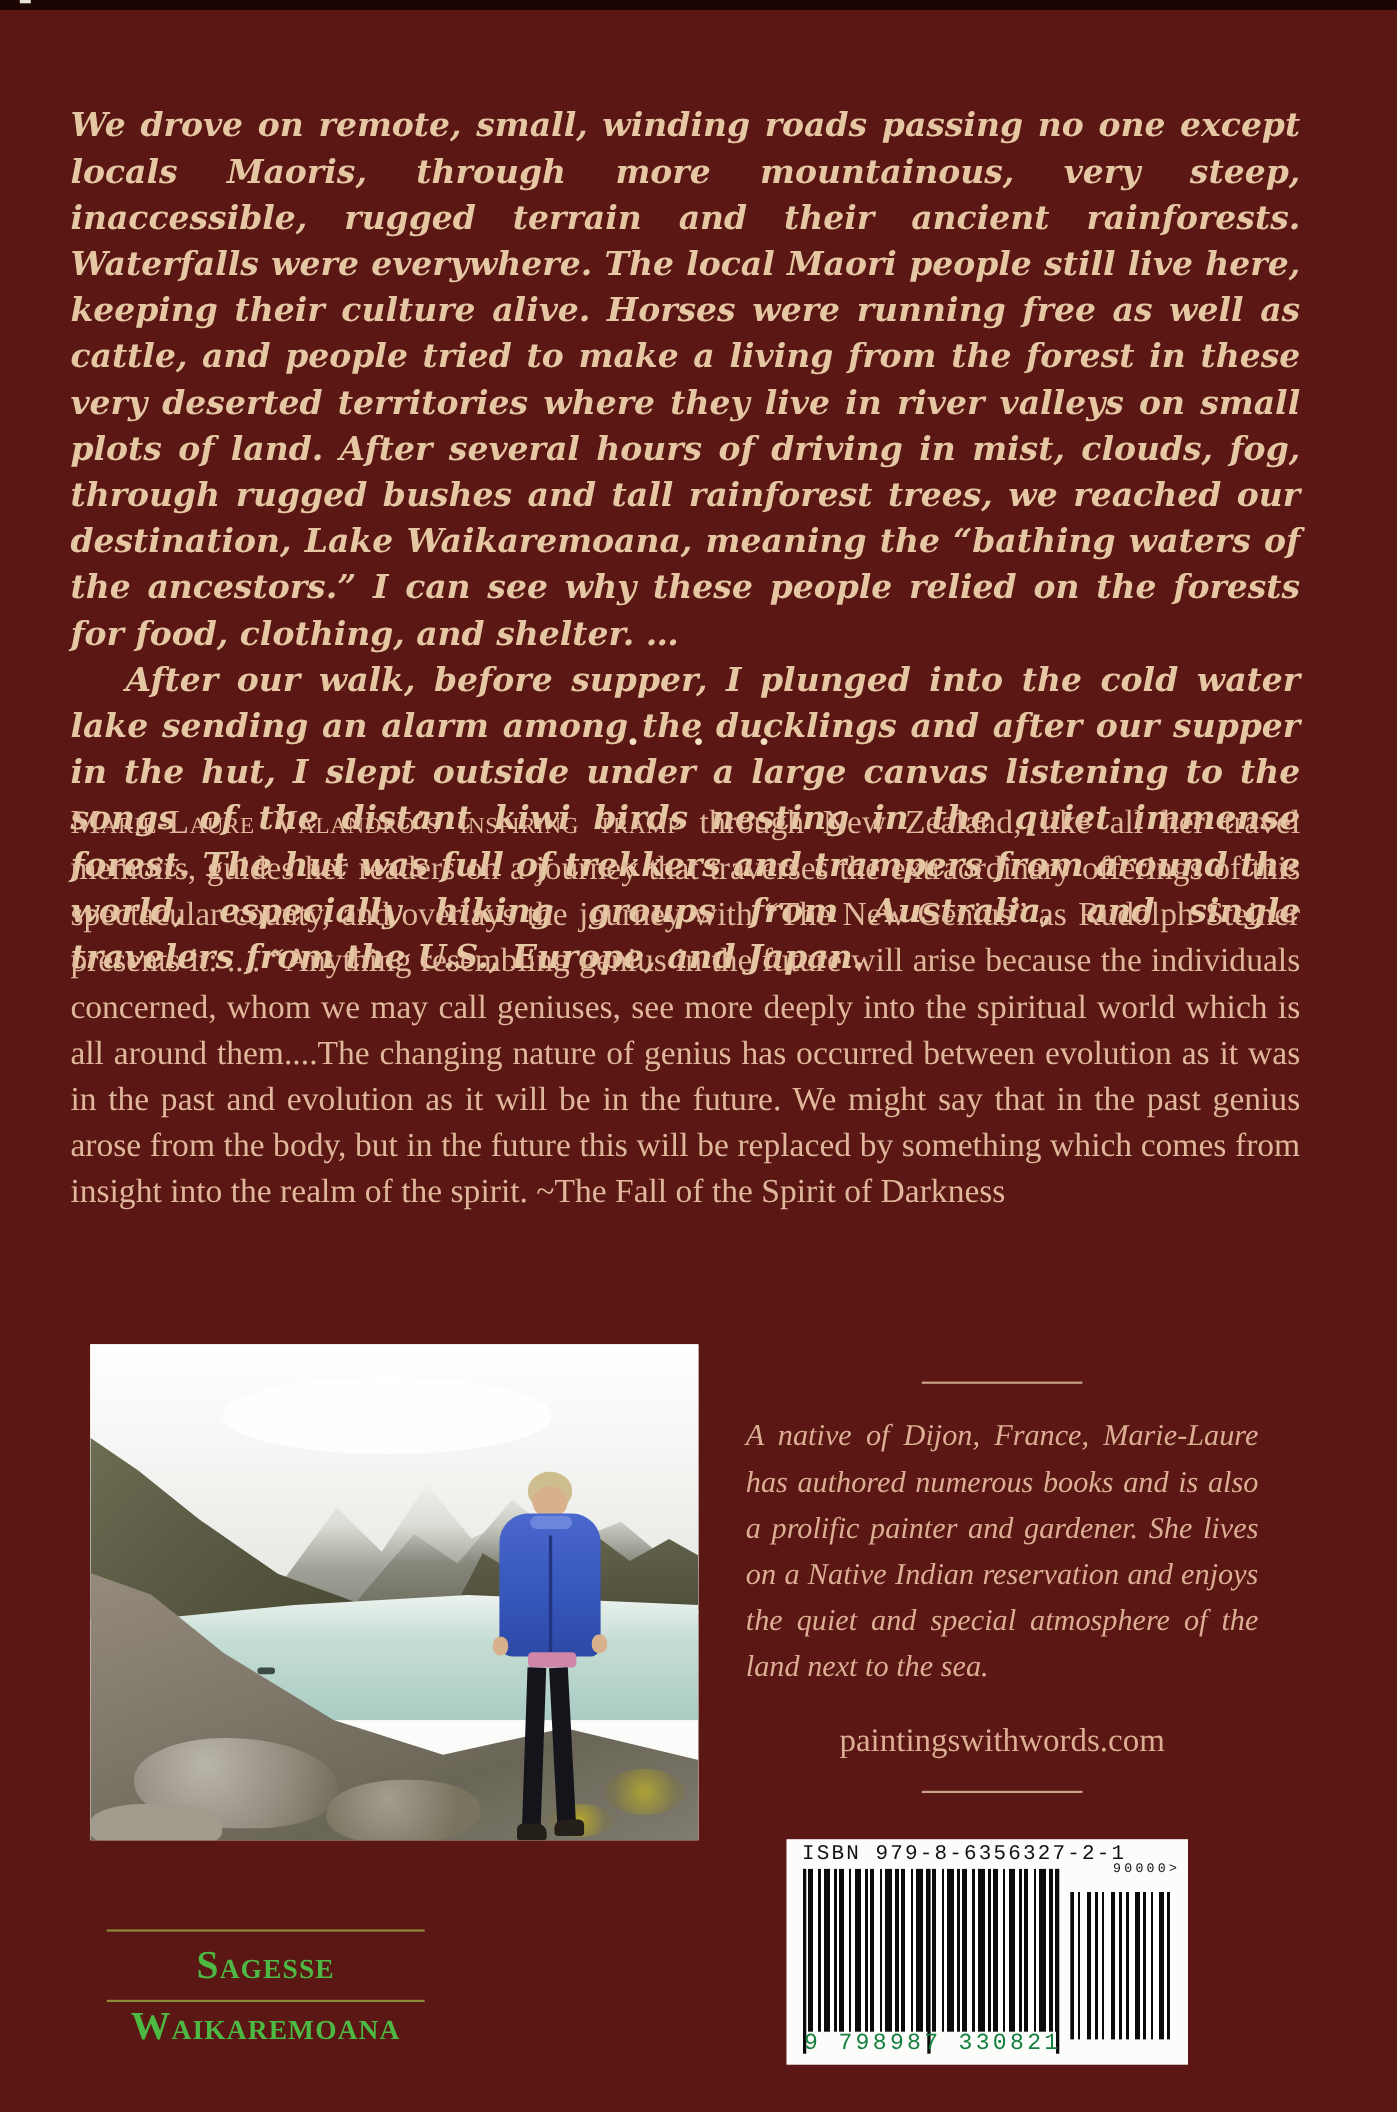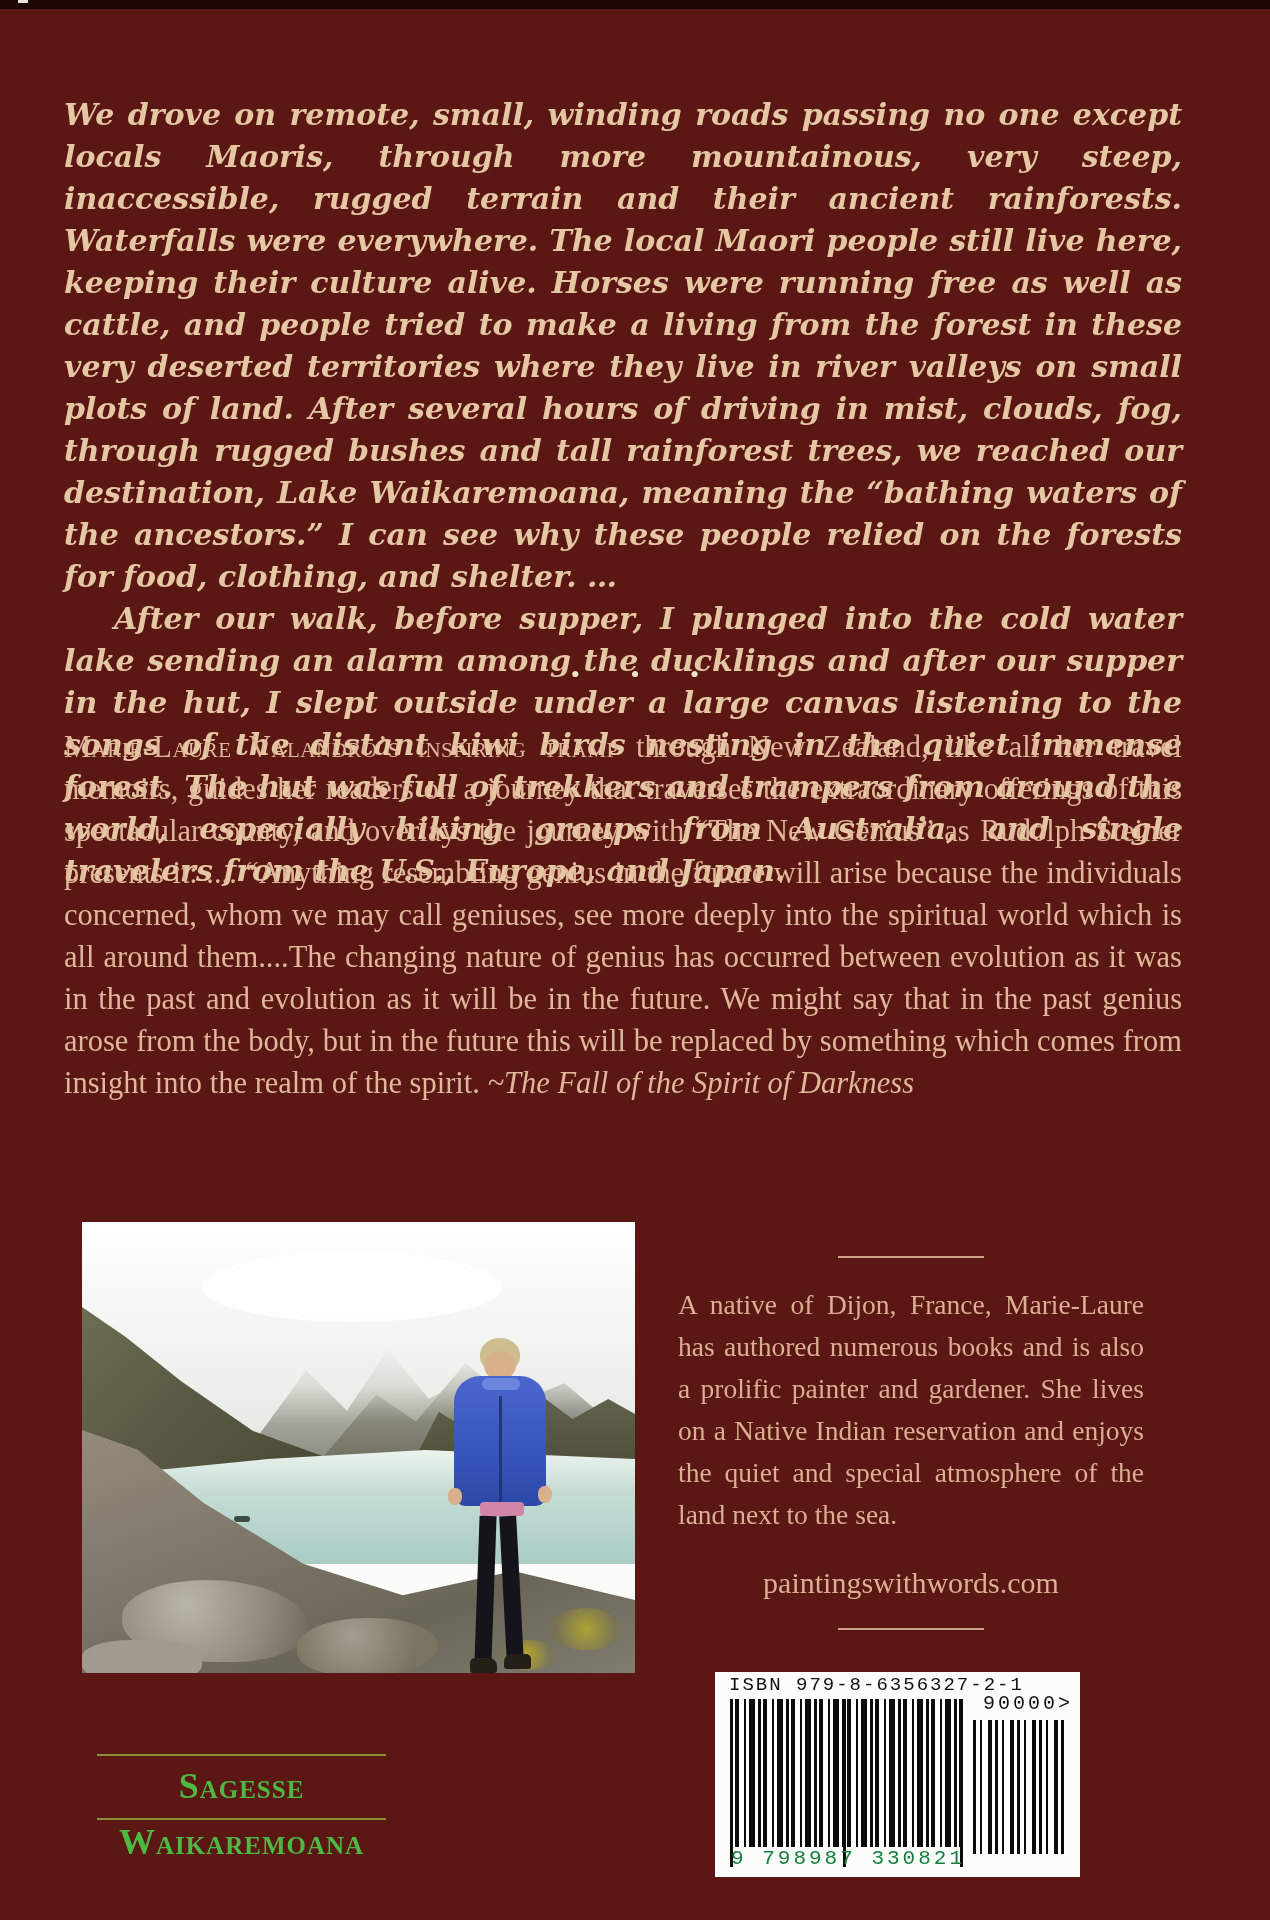--- a/index.html
+++ b/index.html
@@ -17,21 +17,21 @@
 
   
   .dots{position:absolute;left:0;top:655px;width:1270px;text-align:center;color:#f3e3c4;
         font-size:26px;letter-spacing:22px;text-indent:22px;line-height:40px;}
 
   
   .blurb{position:absolute;left:64px;top:726px;width:1118px;color:#e0b79a;
          font-size:30.5px;line-height:42px;text-align:justify;}
   .blurb p{margin:0;}
   .smallcaps{font-variant-caps:small-caps;letter-spacing:.5px;}
-  .cite{font-style:italic;margin-top:36px;}
+  .cite{margin-top:36px;}
 
   
   .photo{position:absolute;left:82px;top:1222px;width:553px;height:451px;background:#fbfbf9;overflow:hidden;}
   .photo *{position:absolute;}
   .sky{left:0;top:0;width:553px;height:245px;background:linear-gradient(180deg,#ffffff 0%,#f4f5f2 45%,#e3e5e0 100%);}
   .cloud{left:120px;top:30px;width:300px;height:70px;border-radius:50%;background:#ffffff;opacity:.8;}
   .mtn-far{left:95px;top:118px;width:340px;height:122px;
     clip-path:polygon(0 100%,12% 55%,24% 78%,38% 25%,50% 58%,62% 8%,74% 48%,86% 32%,100% 100%);
     background:linear-gradient(180deg,#f3f5f2 0%,#dadcd5 38%,#a2a398 70%,#8b8c81 100%);}
   .mtn-center{left:235px;top:130px;width:330px;height:112px;
@@ -73,21 +73,21 @@
   .leg-r{left:53px;top:178px;width:17px;height:146px;background:#14141a;transform:rotate(-3deg);}
   .boot-l{left:20px;top:320px;width:27px;height:15px;border-radius:5px 8px 3px 3px;background:#241f19;}
   .boot-r{left:54px;top:316px;width:27px;height:15px;border-radius:8px 5px 3px 3px;background:#241f19;}
 
   
   .rule{position:absolute;height:2px;background:#c9a287;}
   .rule.bio-top{left:838px;top:1256px;width:146px;}
   .rule.bio-bottom{left:838px;top:1628px;width:146px;}
   .bio{position:absolute;left:678px;top:1284px;width:466px;color:#dcae93;
        font-size:27.5px;line-height:42px;text-align:justify;}
-  .bio p{margin:0;}
+  .bio p{margin:0;font-style:italic;}
   .website{position:absolute;left:678px;top:1566px;width:466px;text-align:center;
        color:#dcae93;font-size:30px;}
 
   
   .rule.logo-top{left:97px;top:1754px;width:289px;background:#8f8c38;height:2px;}
   .rule.logo-bottom{left:97px;top:1818px;width:289px;background:#8f8c38;height:2px;}
   .publisher{position:absolute;left:90px;top:1758px;width:303px;text-align:center;
        color:#4db943;font-variant-caps:small-caps;font-weight:bold;font-size:36px;
        letter-spacing:1px;line-height:56px;}
 
@@ -97,21 +97,21 @@
   .isbn-label{left:14px;top:2px;width:340px;color:#111;
        font-family:"Liberation Mono",monospace;font-size:19px;letter-spacing:2px;white-space:nowrap;}
   .bars-main{left:15px;top:27px;width:233px;height:148px;
        background:repeating-linear-gradient(90deg,#0b0b0b 0 3px,#fff 3px 5px,#0b0b0b 5px 9px,#fff 9px 14px,#0b0b0b 14px 16px,#fff 16px 19px,#0b0b0b 19px 25px,#fff 25px 28px);}
   .guard-l{left:15px;top:27px;width:3px;height:168px;background:#0b0b0b;}
   .guard-m{left:128px;top:27px;width:3px;height:168px;background:#0b0b0b;}
   .guard-r{left:245px;top:27px;width:3px;height:168px;background:#0b0b0b;}
   .digits{left:8px;top:175px;width:250px;text-align:center;color:#15803d;
        font-family:"Liberation Mono",monospace;font-size:21px;letter-spacing:3px;white-space:nowrap;}
   .addon-label{left:252px;top:20px;width:106px;text-align:right;color:#111;
-       font-family:"Liberation Mono",monospace;font-size:20px;letter-spacing:3px;white-space:nowrap;}
+       font-family:"Liberation Mono",monospace;font-size:12px;letter-spacing:3px;white-space:nowrap;}
   .bars-addon{left:258px;top:48px;width:94px;height:134px;
        background:repeating-linear-gradient(90deg,#0b0b0b 0 3px,#fff 3px 7px,#0b0b0b 7px 9px,#fff 9px 15px,#0b0b0b 15px 19px,#fff 19px 22px);}
 </style>
 </head>
 <body>
 
 <div class="cover">
 
   <div class="top-band"></div>
   <div class="top-speck"></div>

